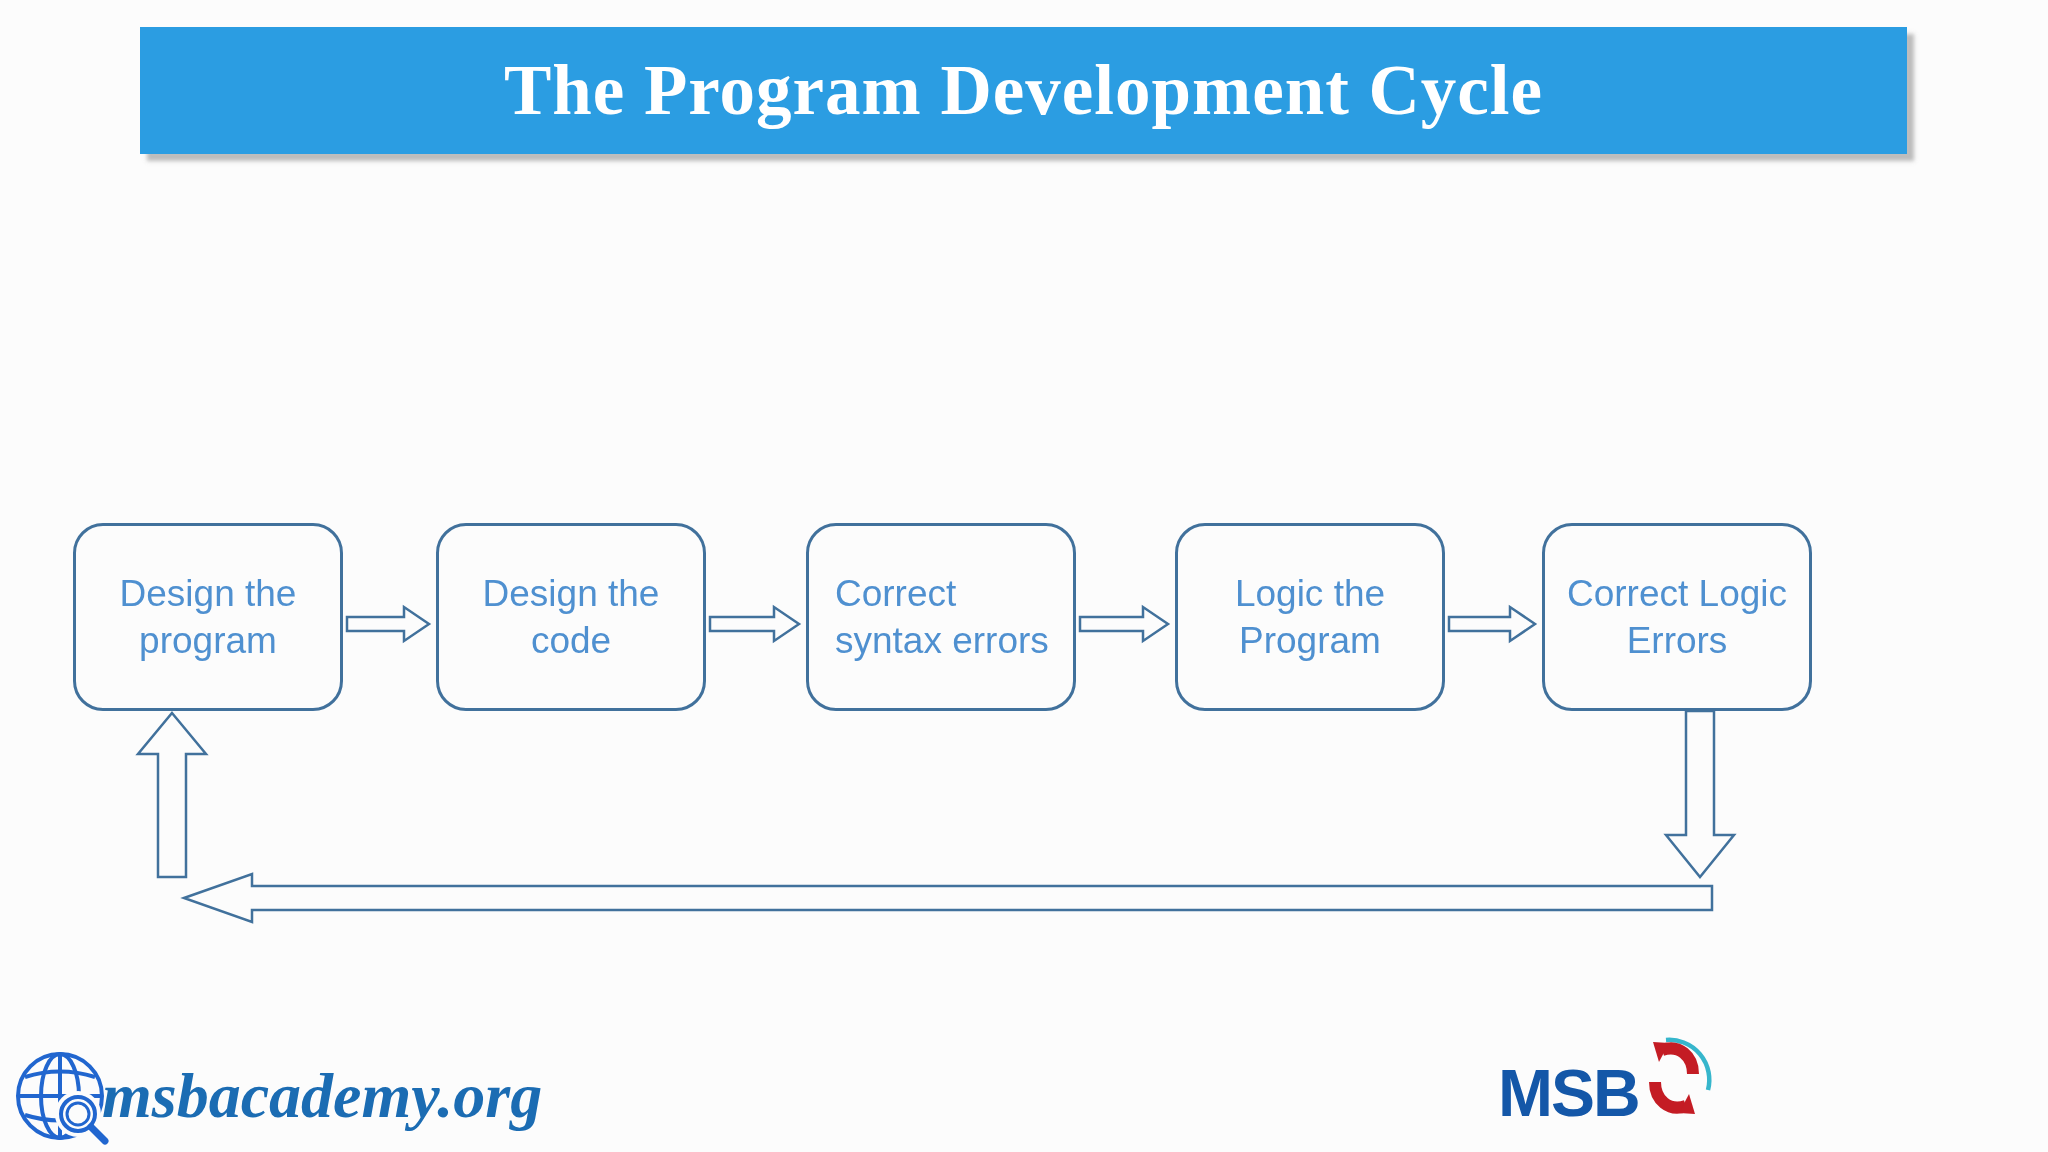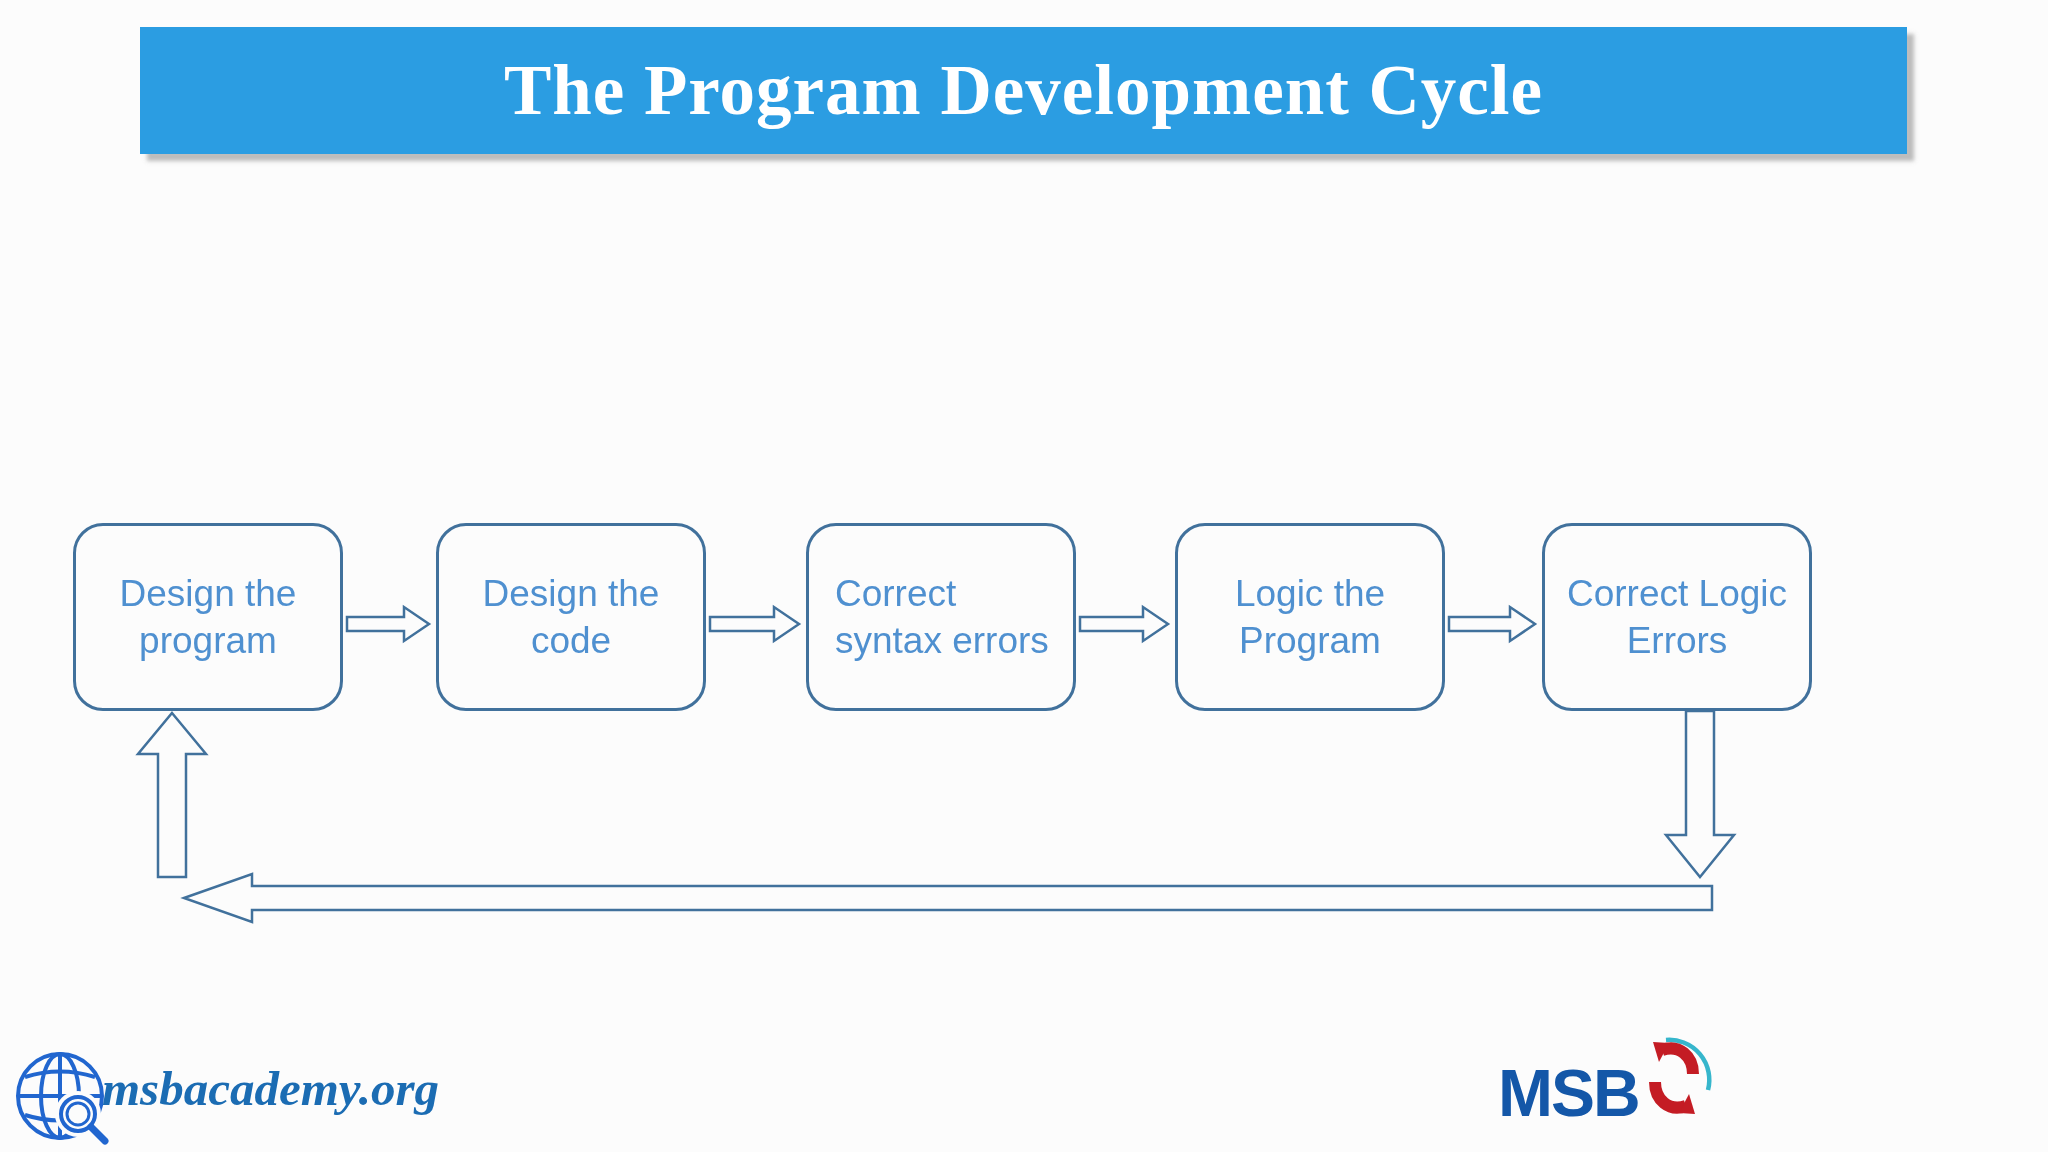--- a/index.html
+++ b/index.html
@@ -69,21 +69,21 @@
     stroke-width: 2.5;
     stroke-linejoin: miter;
   }
 
   
   .globe-wrap { position: absolute; left: 14px; top: 1048px; }
   .site-text {
     position: absolute; left: 102px; top: 1064px;
     font-family: "Liberation Serif", serif;
     font-weight: bold; font-style: italic;
-    font-size: 49px; line-height: 1;
+    font-size: 64px; line-height: 1;
     color: #1b6cb3;
     white-space: nowrap;
   }
   .brand {
     position: absolute; left: 1498px; top: 1060px;
     display: flex; align-items: flex-start;
     font-weight: bold;
     font-size: 66px; line-height: 1;
     letter-spacing: -2px;
     color: #1457a8;

